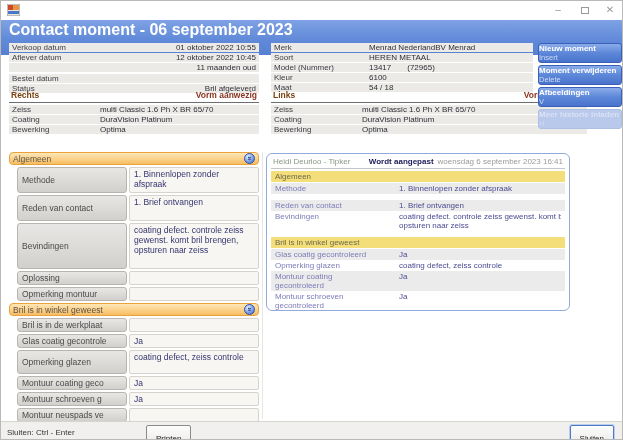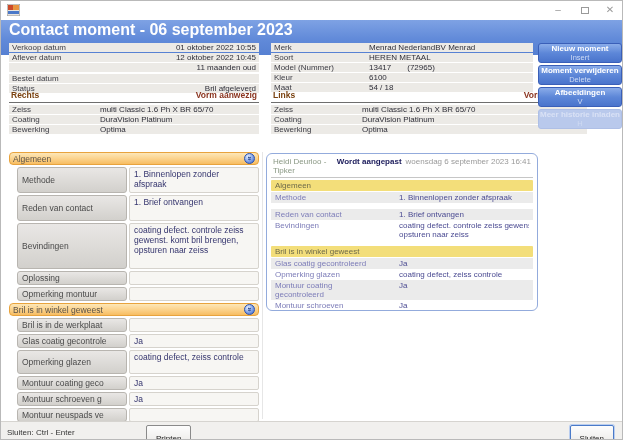--- a/index.html
+++ b/index.html
@@ -39,21 +39,21 @@
   .lenshead { display:flex; justify-content:space-between; font-weight:bold; font-size:8.5px;
     color:#7a4210; border-bottom:1px solid #6e6e6e; padding:0 2px 2px 2px; margin-bottom:2px; }
   .lenshead .stat { color:#8b3520; }
   .lensrow { display:flex; height:9px; line-height:9px; background:#eceae6; margin-bottom:1px; padding:0 3px; }
   .lensrow .lab { flex:0 0 88px; color:#3c3c44; }
   .lensrow .val { color:#2e2e38; }
   
   #btncol { position:absolute; left:537px; top:42px; width:84px; }
   .abtn { height:20px; margin-bottom:2px; border:1px solid #3a5fb8; border-radius:3px;
     background:linear-gradient(180deg,#8aace9 0%, #5d87d8 50%, #4a74cc 100%);
-    display:flex; flex-direction:column; justify-content:center; align-items:center;
+    display:flex; flex-direction:column; justify-content:center; align-items:flex-start;
     cursor:pointer; line-height:9px; }
   .abtn .main { color:#ffffff; font-weight:bold; font-size:8px; }
   .abtn .sub { color:#cfdcf5; font-size:7.5px; }
   .abtn.disabled { background:#b9c9ec; border-color:#aebfe6; cursor:default; }
   .abtn.disabled .main { color:#d9e1f5; }
   .abtn.disabled .sub { color:#cfdaf2; }
   
   #form { position:absolute; left:8px; top:151px; width:250px; }
   .sech { height:13px; border:1px solid #e8a33d; border-radius:4px; margin-bottom:2px;
     background:linear-gradient(180deg,#fde7b8 0%, #fbd189 55%, #f7bd62 100%);
@@ -66,21 +66,21 @@
   .fld { display:flex; margin:0 0 2px 8px; font-size:8.5px; }
   .fl { flex:0 0 110px; background:linear-gradient(180deg,#e9e7e5 0%, #d2d0cc 100%);
     border:1px solid #b8b5b0; border-radius:3px; padding:1px 4px; color:#4a4a4a;
     display:flex; align-items:center; }
   .fv { flex:1; margin-left:2px; background:#f7f6f3; border:1px solid #d6d3cd; border-radius:2px;
     padding:1px 4px; color:#35356e; }
   .h12 { min-height:12px; } .h14 { min-height:14px; }
   .h24 { min-height:24px; } .h26 { min-height:26px; } .h46 { min-height:46px; }
   
   #vdivider { position:absolute; left:261px; top:151px; width:1px; height:267px; background:#e6e6e6; }
-  #panel { position:absolute; left:265px; top:152px; width:272px; height:158px;
+  #panel { position:absolute; left:265px; top:152px; width:304px; height:158px;
     border:1px solid #93abdc; border-radius:6px; background:#ffffff; padding:2px 4px; overflow:hidden; }
   .phead { display:flex; align-items:baseline; border-bottom:1px solid #c6c6c6; padding:1px 2px 2px 2px; }
   .pauthor { color:#8a9884; flex:1; }
   .pstatus { font-weight:bold; color:#1a1a5a; margin-right:4px; }
   .pdate { color:#9a9a9a; }
   .ybar { background:#f3de7a; color:#6e6a4a; padding:1px 4px; border-radius:1px; margin:2px 0 1px 0; }
   .prow { display:flex; padding:1px 4px; }
   .prow.alt { background:#ebebeb; }
   .plabel { flex:0 0 124px; padding-right:24px; color:#7c7cb8; }
   .pvalue { flex:1; color:#4b4b92; }

